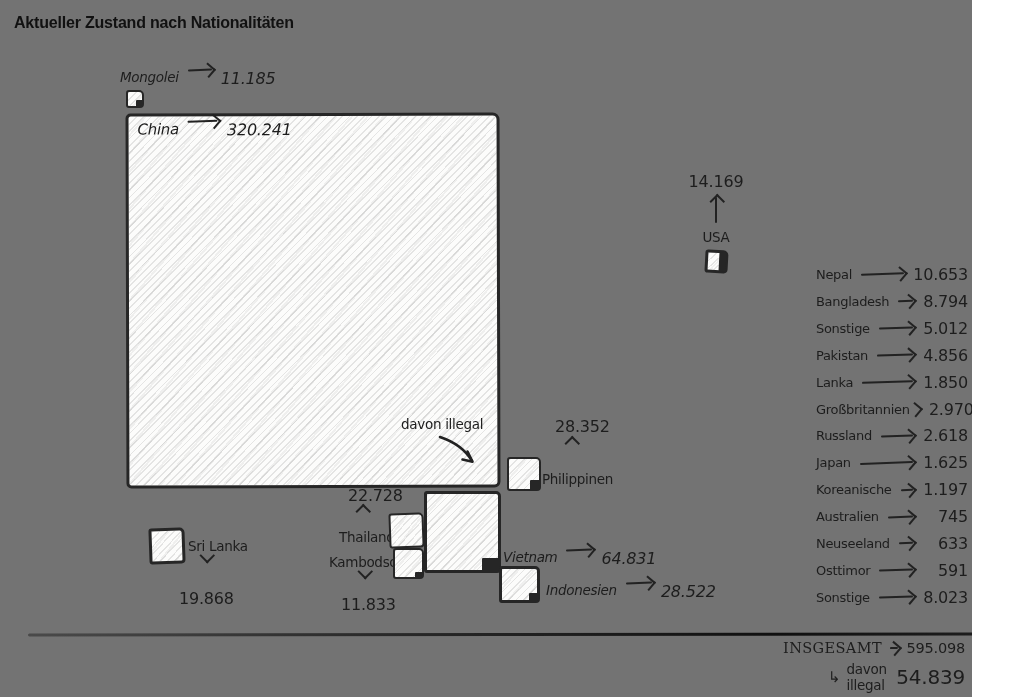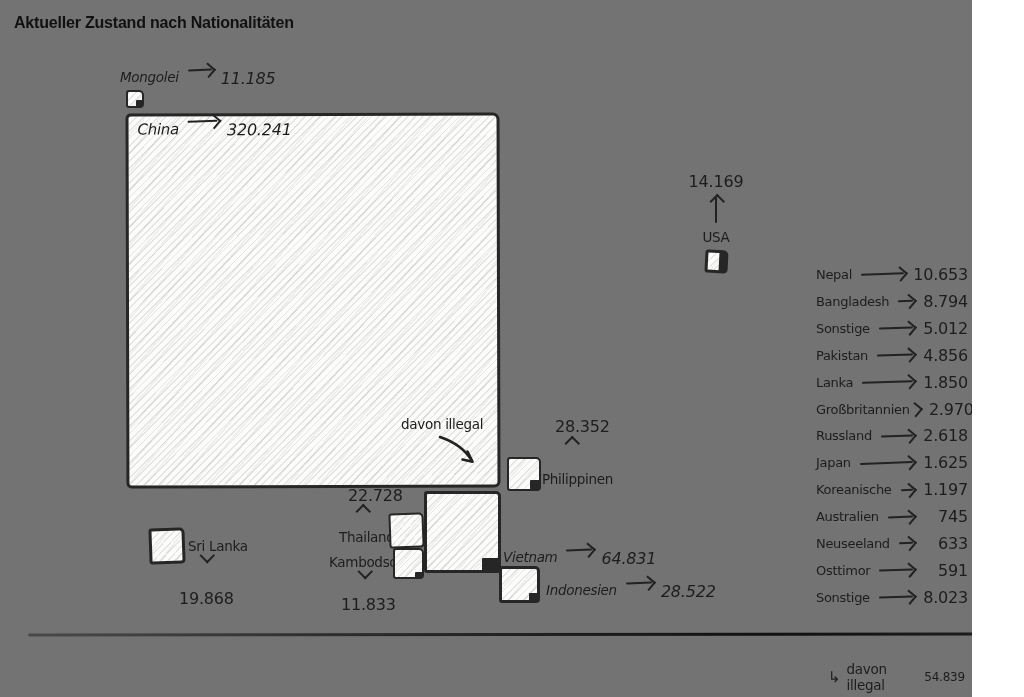--- a/index.html
+++ b/index.html
@@ -67,21 +67,21 @@
     border-radius: 2px; transform: rotate(-0.06deg);
     background: linear-gradient(90deg, #4a4a4a, #2a2a2a 35%, #101010 76%, #1f1f1f);
   }
   .tot1 { position: absolute; left: 783px; top: 640px; width: 182px; display: flex; align-items: center; }
   .tot1 .tl { font-family: "DejaVu Serif", serif; font-size: 14.5px; letter-spacing: 0.4px; }
   .tot1 .ar-h { flex: 1 1 auto; margin: 0 8px; transform: rotate(-2deg); }
   .tot1 .val { font-size: 14.5px; }
   .tot2 { position: absolute; left: 828px; top: 661px; width: 137px; display: flex; align-items: center; gap: 6px; }
   .tot2 .elbow { font-size: 15px; line-height: 1; }
   .tot2 .lbl { font-size: 13.5px; }
-  .tot2 .val { margin-left: auto; font-size: 12px; }
+  .tot2 .val { margin-left: auto; font-size: 20px; }
   svg.curve { position: absolute; overflow: visible; }
 </style>
 </head>
 <body>
 
 <div id="stage">
 
   <div class="title">Aktueller Zustand nach Nationalitäten</div>
 
   
@@ -235,19 +235,24 @@
     <div class="nrow">
       <span class="lbl">Sonstige</span>
       <span class="ar-h"></span>
       <span class="val">8.023</span>
     </div>
   </div>
 
   
   <div class="baseline"></div>
 
+  <div class="tot1">
+    <span class="tl">INSGESAMT</span>
+    <span class="ar-h"></span>
+    <span class="val">595.098</span>
+  </div>
   <div class="tot2">
     <span class="elbow">↳</span>
     <span class="lbl">davon illegal</span>
     <span class="val">54.839</span>
   </div>
 
 </div>
 
 </body></html>

